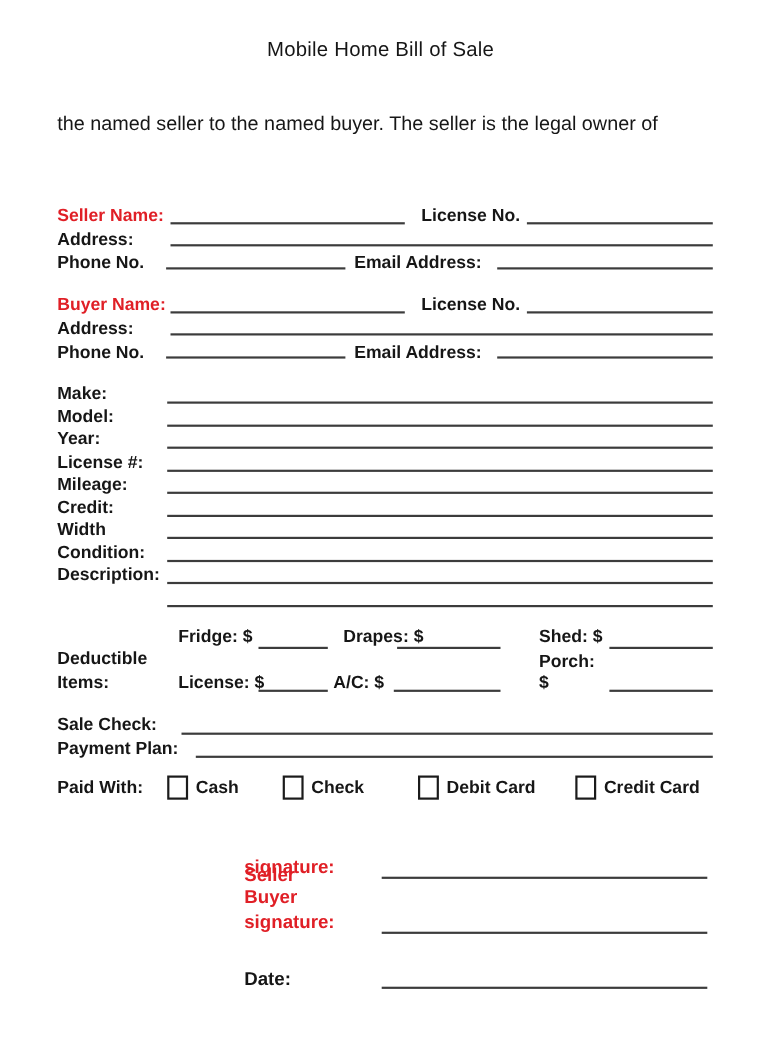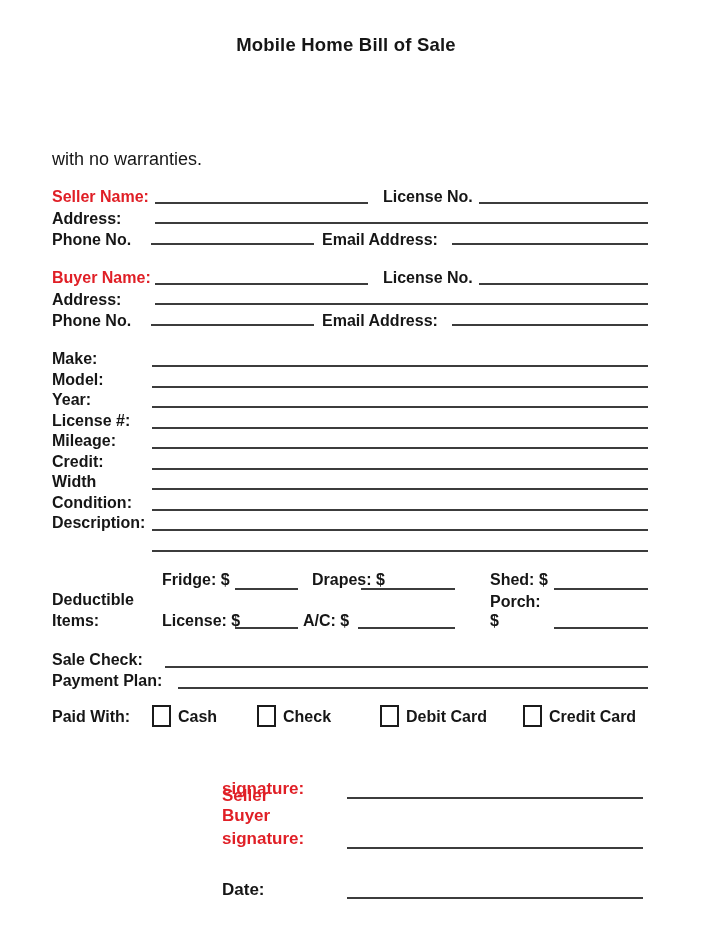--- a/index.html
+++ b/index.html
@@ -3,21 +3,21 @@
 <meta charset="utf-8">
 <style>
   html,body{margin:0;padding:0;background:#fff;}
   .page{
     position:relative;width:710px;height:949px;background:#ffffff;
     font-family:"Liberation Sans",sans-serif;color:var(--text,#161616);
     overflow:hidden;
   }
   .title{
     position:absolute;left:0;top:34px;width:692px;text-align:center;
-    font-size:18.5px;font-weight:700;letter-spacing:.2px;
+    font-size:18.5px;font-weight:400;letter-spacing:.2px;
   }
   .para{
     position:absolute;left:52px;font-size:18px;line-height:22px;
     white-space:nowrap;font-weight:400;
   }
   .blue{color:var(--blue,#5b9bd5);}
   .lbl{
     position:absolute;font-size:16px;font-weight:700;line-height:18px;
     white-space:nowrap;color:var(--text,#161616);
   }
@@ -31,21 +31,21 @@
     background:#fff;
   }
 </style>
 </head>
 <body>
 
 <div class="page">
 
   <div class="title">Mobile Home Bill of Sale</div>
 
-  <div class="para" style="top:148px">with no warranties.</div>
+  <div class="para" style="top:101px">the named seller to the named buyer. The seller is the legal owner of</div>
 
   <div class="lbl red" style="left:52px;top:188px">Seller Name:</div>
   <div class="rule" style="left:155px;top:202px;width:213px"></div>
   <div class="lbl" style="left:383px;top:188px">License No.</div>
   <div class="rule" style="left:479px;top:202px;width:169px"></div>
   <div class="lbl" style="left:52px;top:210px">Address:</div>
   <div class="rule" style="left:155px;top:222px;width:493px"></div>
   <div class="lbl" style="left:52px;top:231px">Phone No.</div>
   <div class="rule" style="left:151px;top:243px;width:163px"></div>
   <div class="lbl" style="left:322px;top:231px">Email Address:</div>

